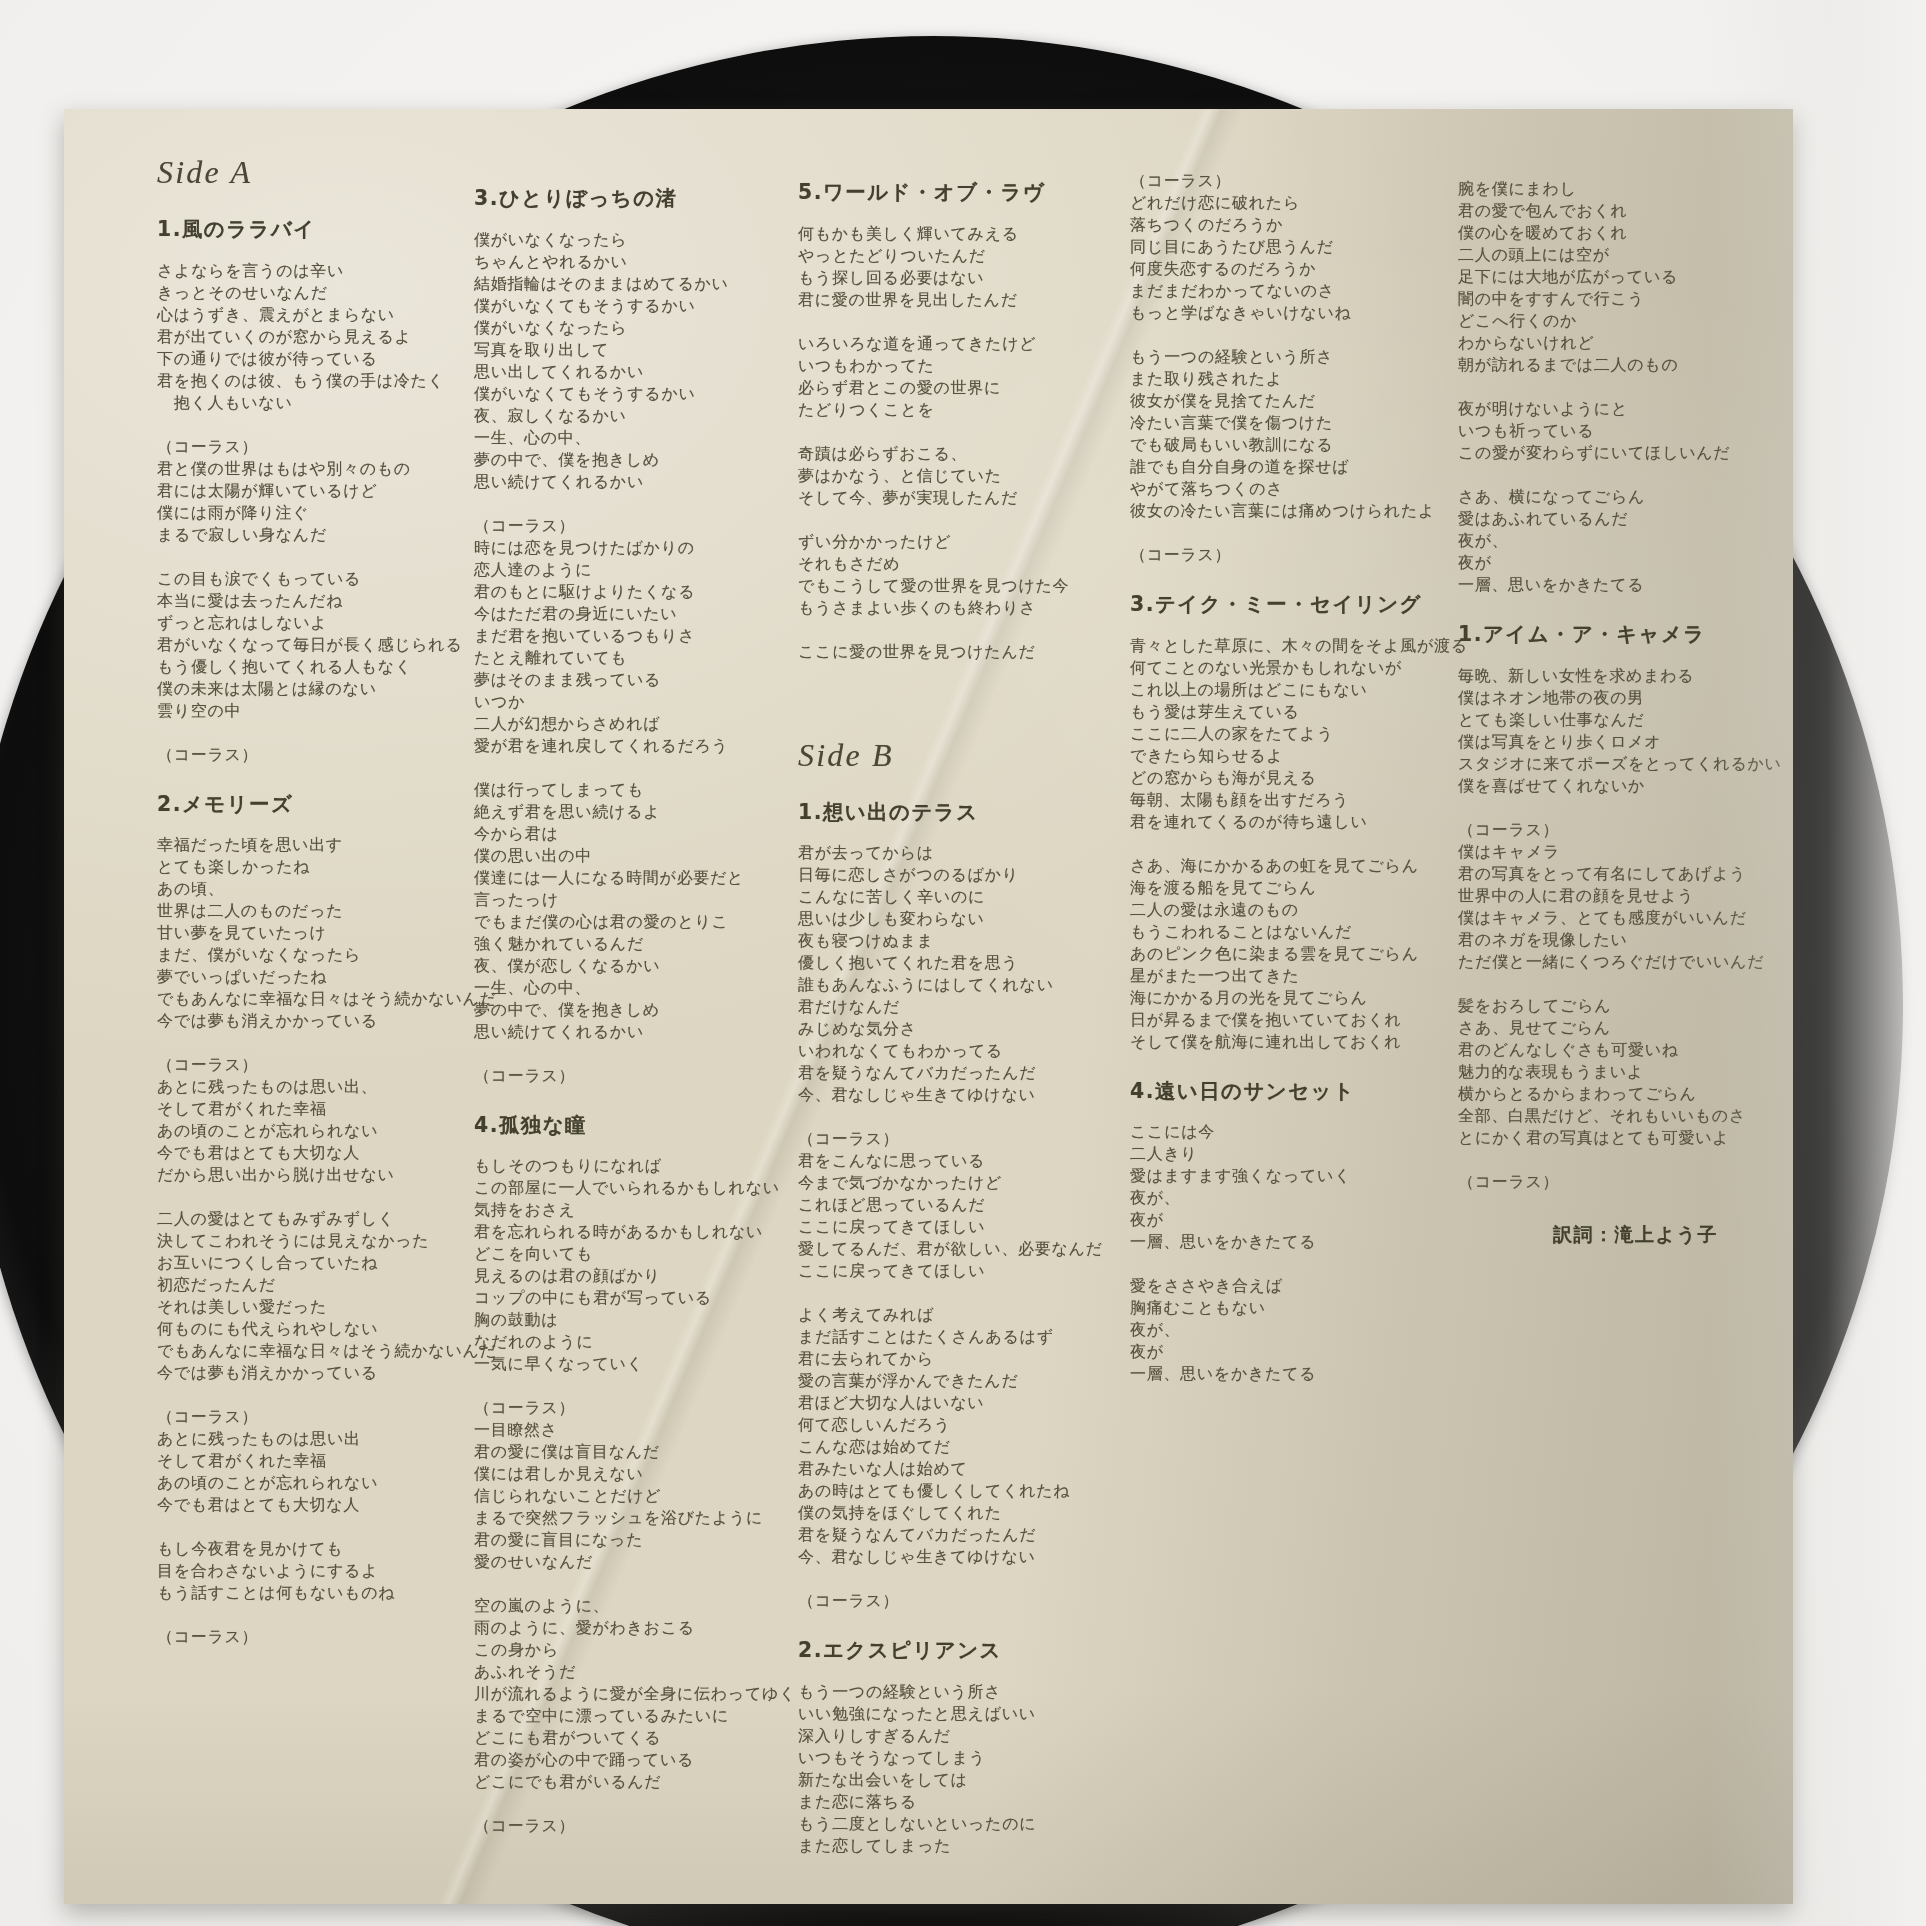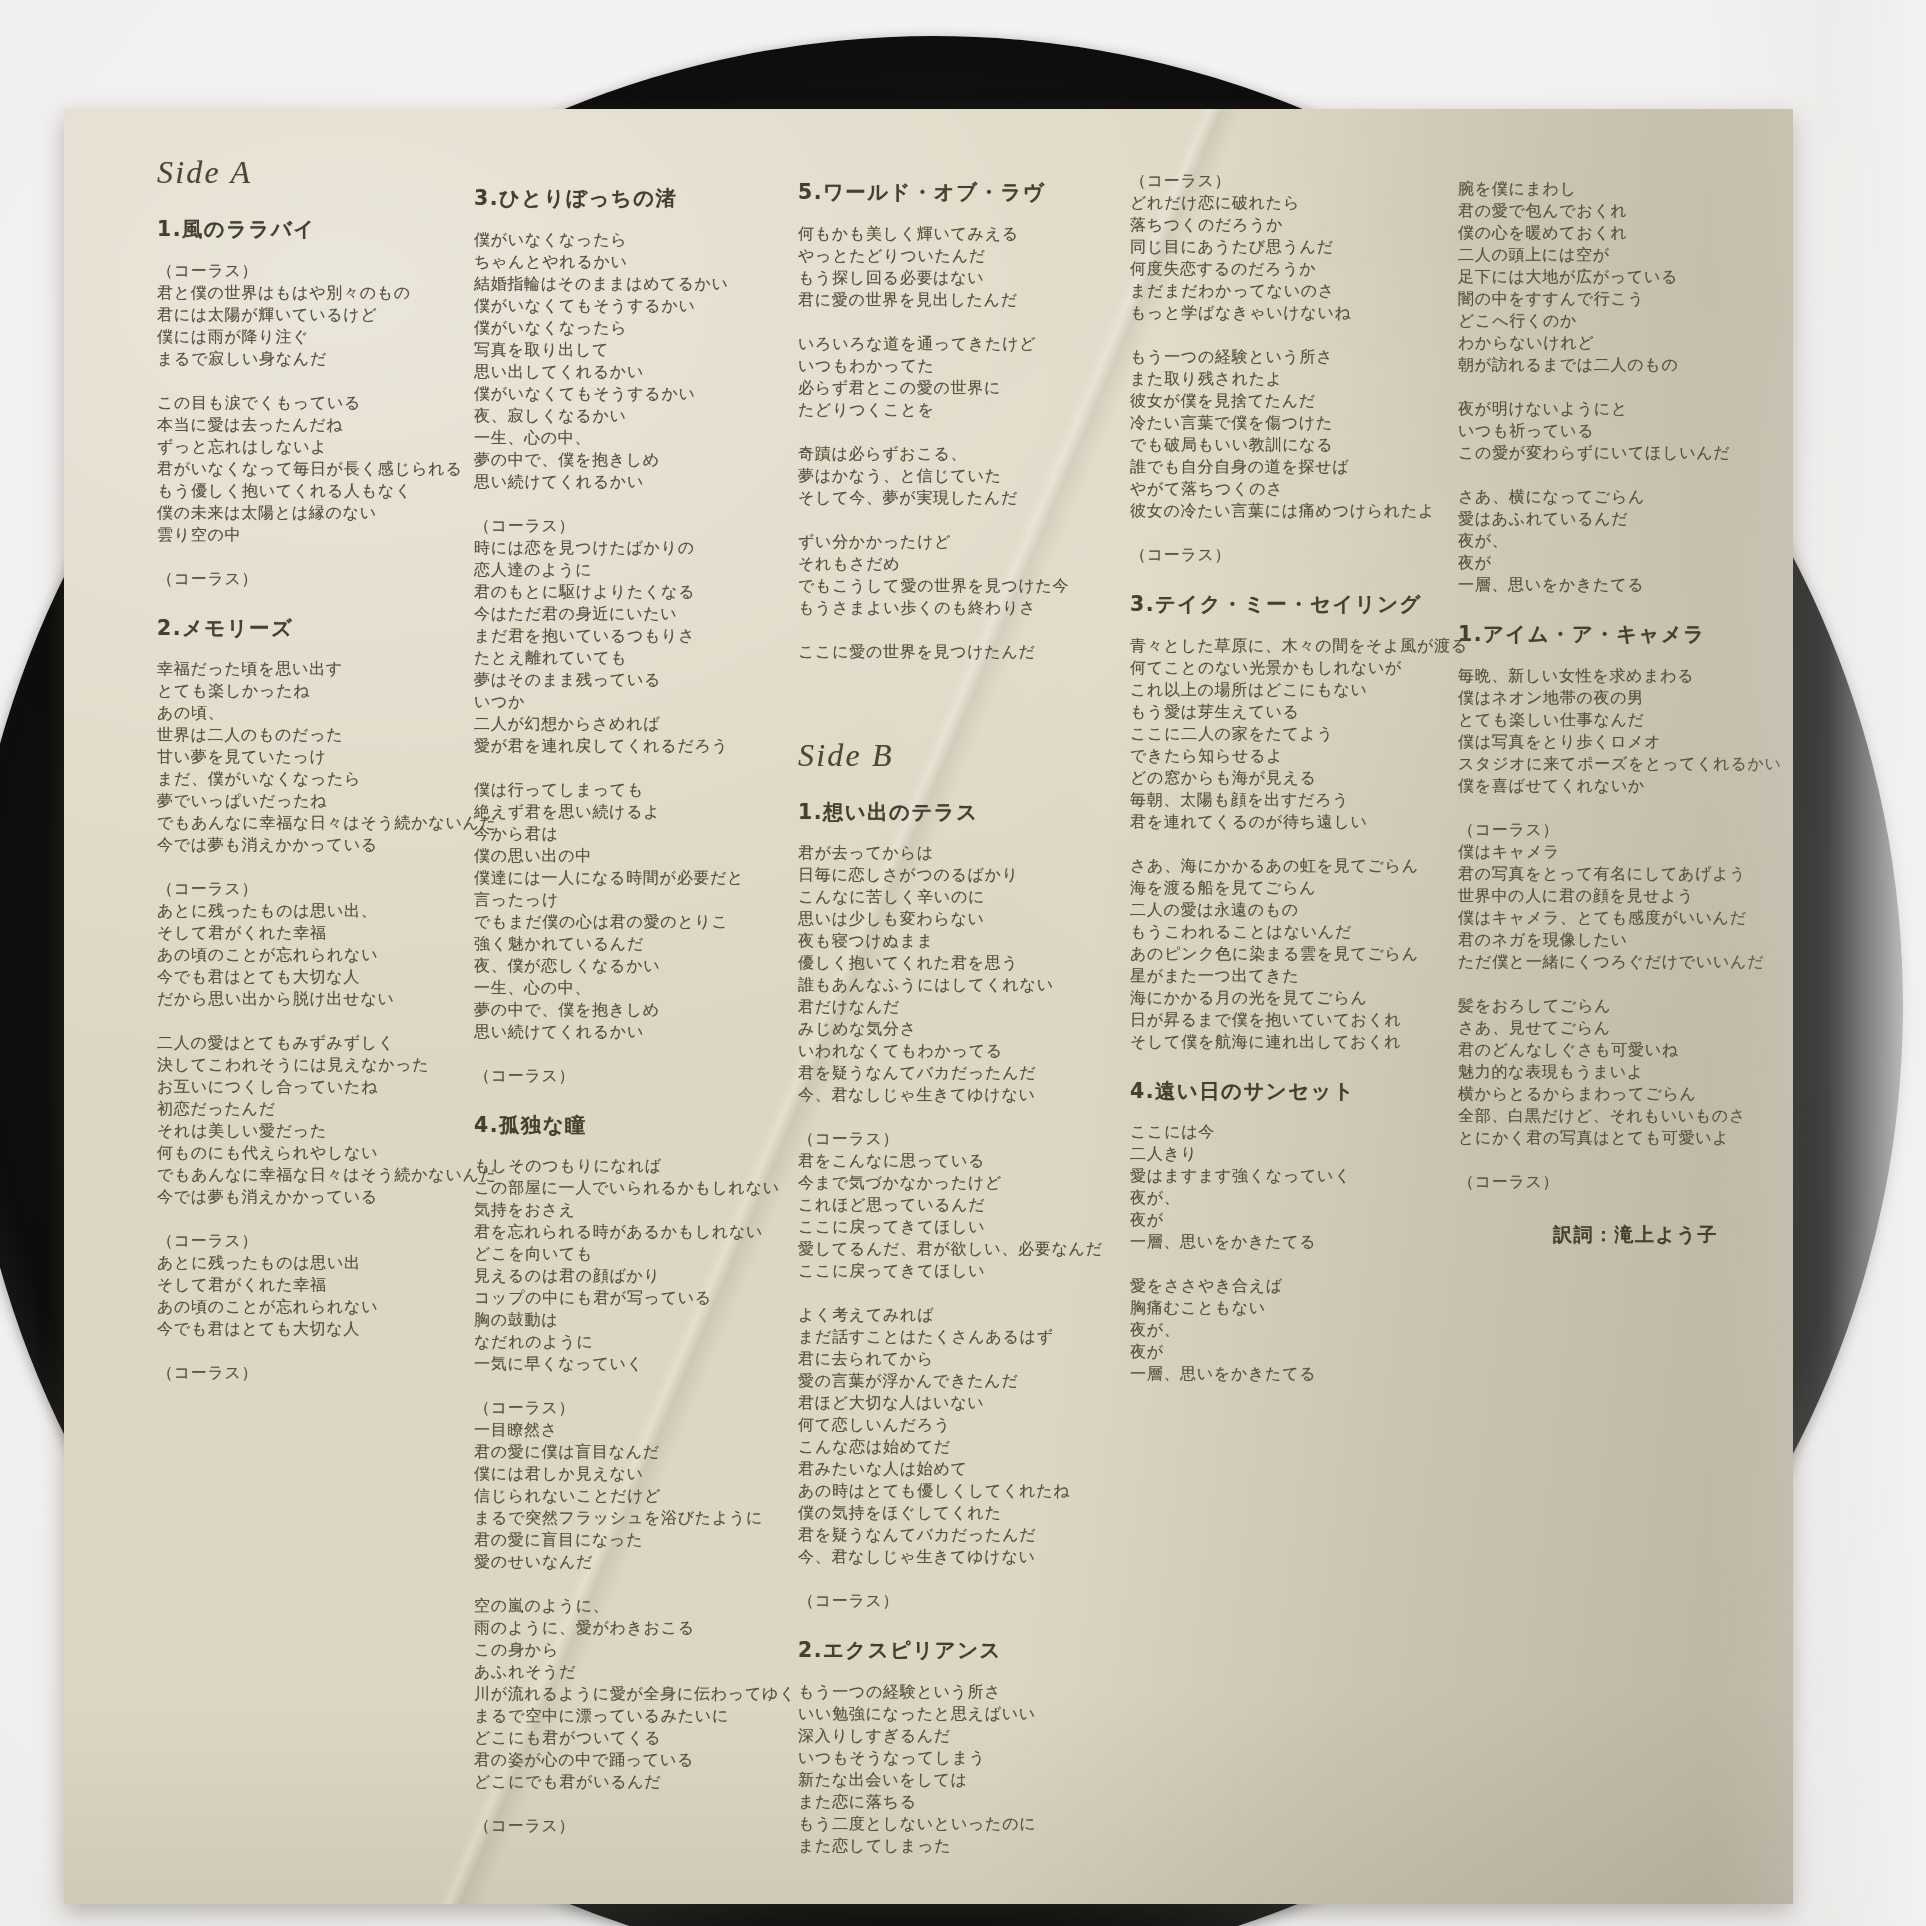--- a/index.html
+++ b/index.html
@@ -58,20 +58,29 @@
 </head>
 <body>
 
 <div id="stage">
   <div class="record"></div>
   <div class="sheet" id="sheet">
       <div class="col" style="left: 93px; top: 44px; width: 332px;">
         <div class="side-header">Side A</div>
         <div class="song-title">1.風のララバイ</div>
         <div class="stanza">
+          <div class="line">さよならを言うのは辛い</div>
+          <div class="line">きっとそのせいなんだ</div>
+          <div class="line">心はうずき、震えがとまらない</div>
+          <div class="line">君が出ていくのが窓から見えるよ</div>
+          <div class="line">下の通りでは彼が待っている</div>
+          <div class="line">君を抱くのは彼、もう僕の手は冷たく</div>
+          <div class="line">　抱く人もいない</div>
+        </div>
+        <div class="stanza">
           <div class="line">（コーラス）</div>
           <div class="line">君と僕の世界はもはや別々のもの</div>
           <div class="line">君には太陽が輝いているけど</div>
           <div class="line">僕には雨が降り注ぐ</div>
           <div class="line">まるで寂しい身なんだ</div>
         </div>
         <div class="stanza">
           <div class="line">この目も涙でくもっている</div>
           <div class="line">本当に愛は去ったんだね</div>
           <div class="line">ずっと忘れはしないよ</div>
@@ -112,20 +121,25 @@
           <div class="line">何ものにも代えられやしない</div>
           <div class="line">でもあんなに幸福な日々はそう続かないんだ</div>
           <div class="line">今では夢も消えかかっている</div>
         </div>
         <div class="stanza">
           <div class="line">（コーラス）</div>
           <div class="line">あとに残ったものは思い出</div>
           <div class="line">そして君がくれた幸福</div>
           <div class="line">あの頃のことが忘れられない</div>
           <div class="line">今でも君はとても大切な人</div>
+        </div>
+        <div class="stanza">
+          <div class="line">もし今夜君を見かけても</div>
+          <div class="line">目を合わさないようにするよ</div>
+          <div class="line">もう話すことは何もないものね</div>
         </div>
         <div class="stanza">
           <div class="line">（コーラス）</div>
         </div>
       </div>
       <div class="col" style="left: 410px; top: 76px; width: 332px;">
         <div class="song-title">3.ひとりぼっちの渚</div>
         <div class="stanza">
           <div class="line">僕がいなくなったら</div>
           <div class="line">ちゃんとやれるかい</div>

